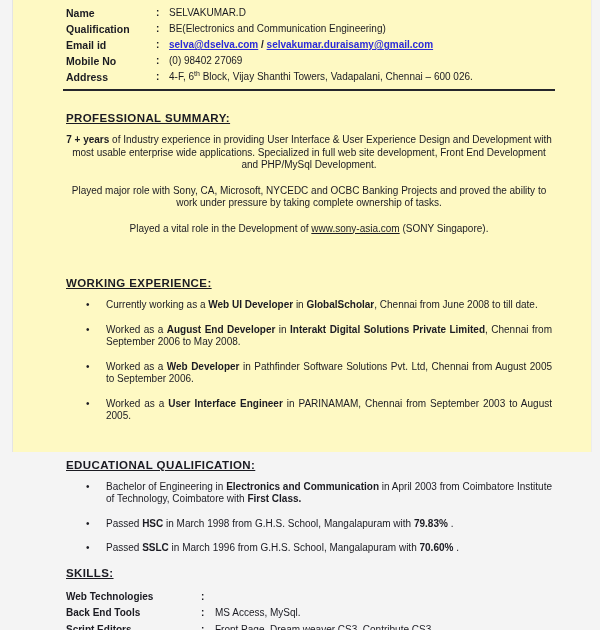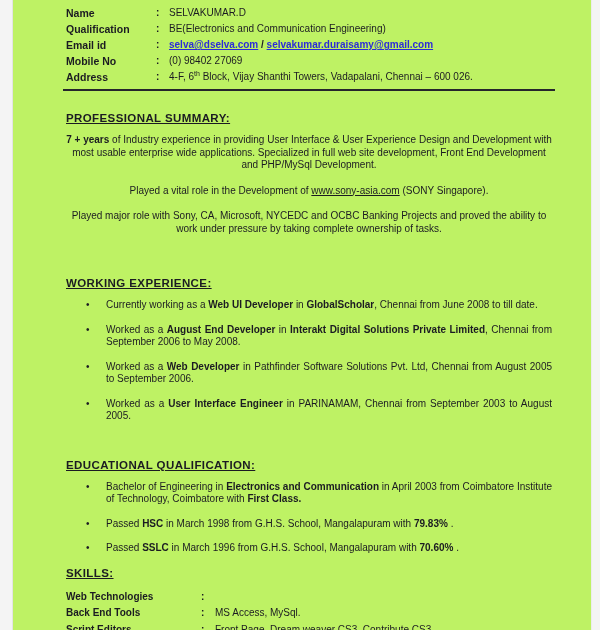--- a/index.html
+++ b/index.html
@@ -5,22 +5,22 @@
   html, body {
     margin: 0; padding: 0;
     width: 600px; height: 630px;
     overflow: hidden;
     background: #f4f4f4;
     font-family: "Liberation Sans", "DejaVu Sans", sans-serif;
   }
   .page {
     position: absolute;
     left: 12px; top: 0;
-    width: 580px; height: 630px;
-    background: #bef264;
+    width: 580px; height: 452px;
+    background: #fef9c3;
     border-left: 1px solid #e4e4e4;
     border-right: 1px solid #ececec;
     box-sizing: border-box;
     padding: 5px 39px 0 53px;
     color: #1b1b22;
   }
   
   .crow { display: flex; line-height: 16px; font-size: 10px; }
   .clabel { width: 90px; font-weight: bold; font-size: 10.5px; }
   .ccolon { width: 13px; font-weight: bold; }
@@ -107,22 +107,22 @@
       <span class="ccolon">:</span>
       <span class="cvalue"><span>4-F, 6</span><sup class="ord">th</sup><span> Block, Vijay Shanthi Towers, Vadapalani, Chennai – 600 026.</span></span>
     </div>
   </div>
 
   <div class="hr"></div>
 
   <div class="sec-summary">
     <div class="heading">PROFESSIONAL SUMMARY:</div>
     <p class="para"><span style="font-weight: bold;">7 + years</span><span> of Industry experience in providing User Interface &amp; User Experience Design and Development with most usable enterprise wide applications. Specialized in full web site development, Front End Development and PHP/MySql Development.</span></p>
+    <p class="para"><span>Played major role with Sony, CA, Microsoft, NYCEDC and OCBC Banking Projects and proved the ability to work under pressure by taking complete ownership of tasks.</span></p>
     <p class="para"><span>Played a vital role in the Development of </span><span style="text-decoration: underline;">www.sony-asia.com</span><span> (SONY Singapore).</span></p>
-    <p class="para"><span>Played major role with Sony, CA, Microsoft, NYCEDC and OCBC Banking Projects and proved the ability to work under pressure by taking complete ownership of tasks.</span></p>
   </div>
 
   <div class="sec-exp">
     <div class="heading">WORKING EXPERIENCE:</div>
     <div class="bullet">
       <span class="dot">•</span>
       <div class="btext"><span>Currently working as a </span><span style="font-weight: bold;">Web UI Developer</span><span> in </span><span style="font-weight: bold;">GlobalScholar</span><span>, Chennai from June 2008 to till date.</span></div>
     </div>
     <div class="bullet">
       <span class="dot">•</span>

